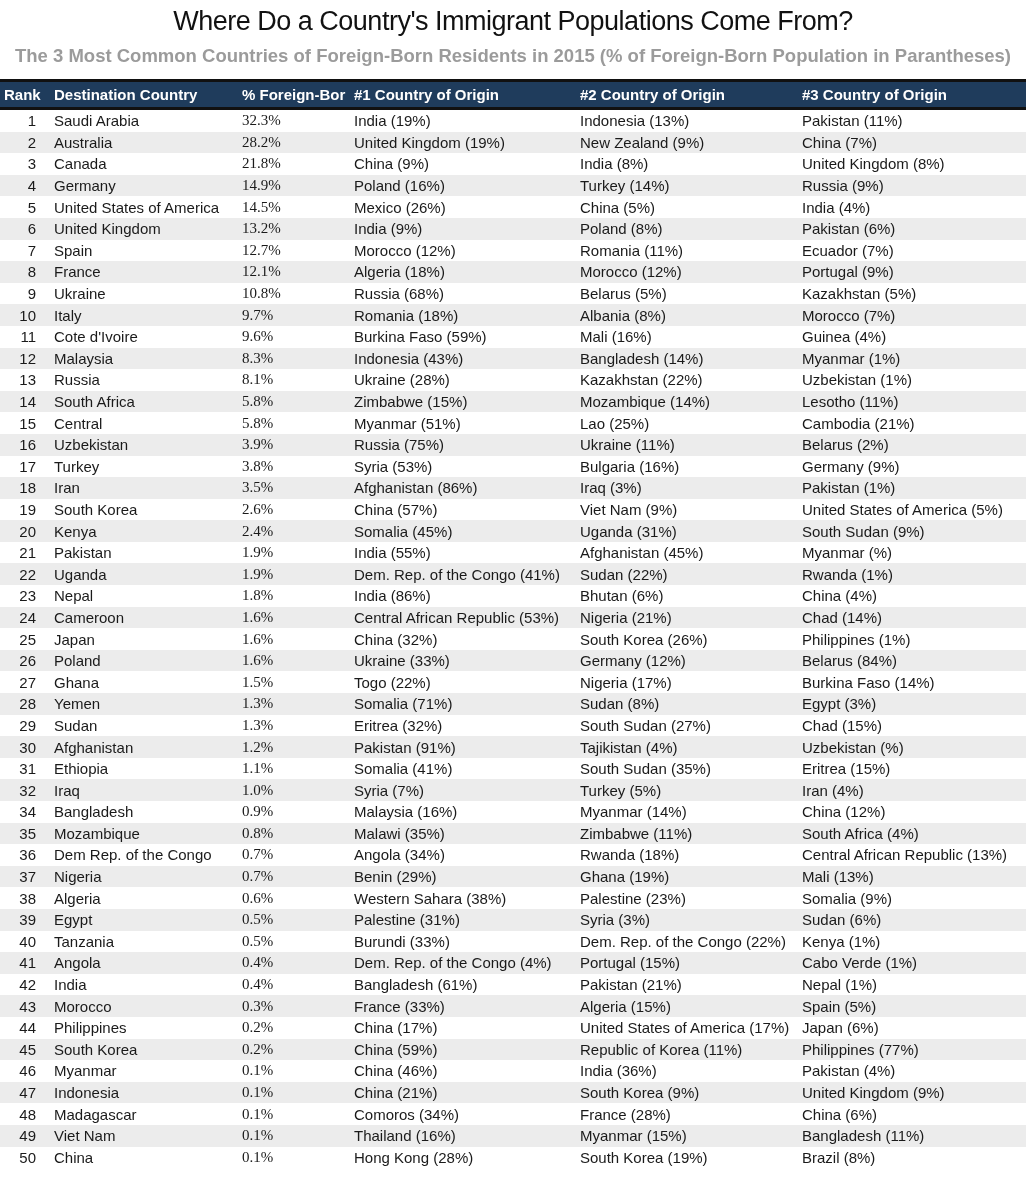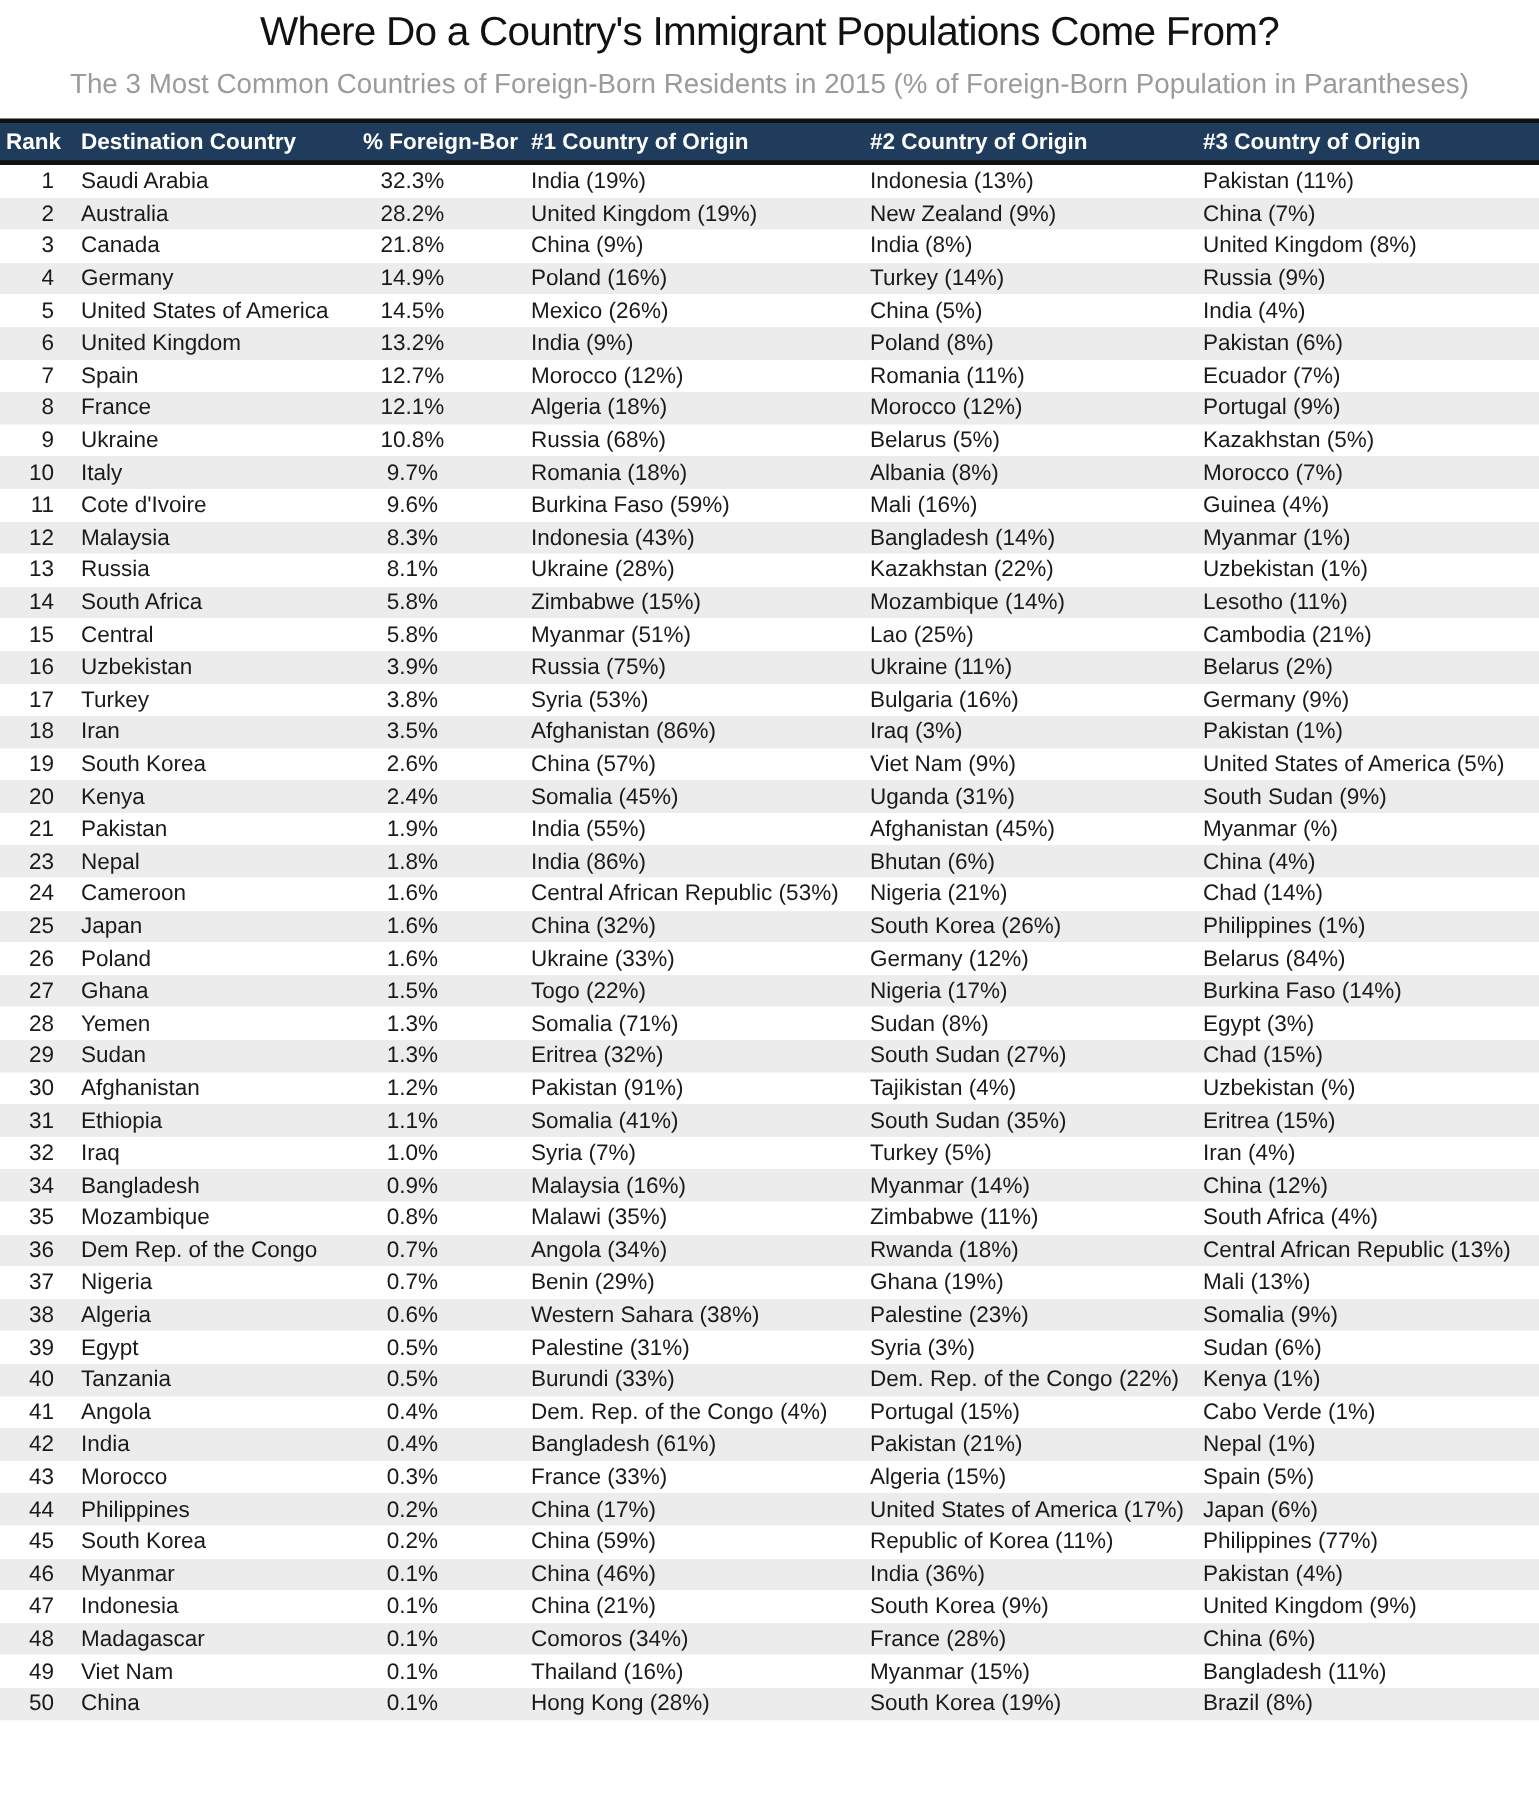--- a/index.html
+++ b/index.html
@@ -22,21 +22,21 @@
     text-align:center;
     font-size:27px;
     font-weight:normal;
     letter-spacing:-0.5px;
     color:var(--title-color);
   }
   .page-subtitle{
     margin:8px 0 12px 0;
     text-align:center;
     font-size:18.5px;
-    font-weight:normal;
+    font-weight:bold;
     color:var(--subtitle-color);
   }
   table{
     width:1026px;
     border-collapse:collapse;
     table-layout:fixed;
   }
   col.c-rank{width:46px;}
   col.c-dest{width:188px;}
   col.c-pct{width:112px;}
@@ -59,21 +59,21 @@
   thead th.h-pct{text-align:right;padding-right:6px;}
   tbody td{
     font-size:15px;
     height:21.6px;
     padding:0 4px 0 8px;
     white-space:nowrap;
     overflow:hidden;
     vertical-align:middle;
   }
   tbody td:nth-child(1){text-align:right;padding-right:10px;}
-  tbody td:nth-child(3){text-align:center;padding-right:38px;}
+  tbody td:nth-child(3){text-align:left;padding-right:38px;font-family:Liberation Serif, serif;}
   tbody tr:nth-child(even){background:var(--stripe);}
 </style>
 </head>
 <body>
 
 <h1 class="page-title">Where Do a Country's Immigrant Populations Come From?</h1>
 <h2 class="page-subtitle">The 3 Most Common Countries of Foreign-Born Residents in 2015 (% of Foreign-Born Population in Parantheses)</h2>
 
 <table>
   <colgroup>
@@ -257,20 +257,28 @@
       </tr>
       <tr>
         <td>21</td>
         <td>Pakistan</td>
         <td>1.9%</td>
         <td>India (55%)</td>
         <td>Afghanistan (45%)</td>
         <td>Myanmar (%)</td>
       </tr>
       <tr>
+        <td>22</td>
+        <td>Uganda</td>
+        <td>1.9%</td>
+        <td>Dem. Rep. of the Congo (41%)</td>
+        <td>Sudan (22%)</td>
+        <td>Rwanda (1%)</td>
+      </tr>
+      <tr>
         <td>23</td>
         <td>Nepal</td>
         <td>1.8%</td>
         <td>India (86%)</td>
         <td>Bhutan (6%)</td>
         <td>China (4%)</td>
       </tr>
       <tr>
         <td>24</td>
         <td>Cameroon</td>

